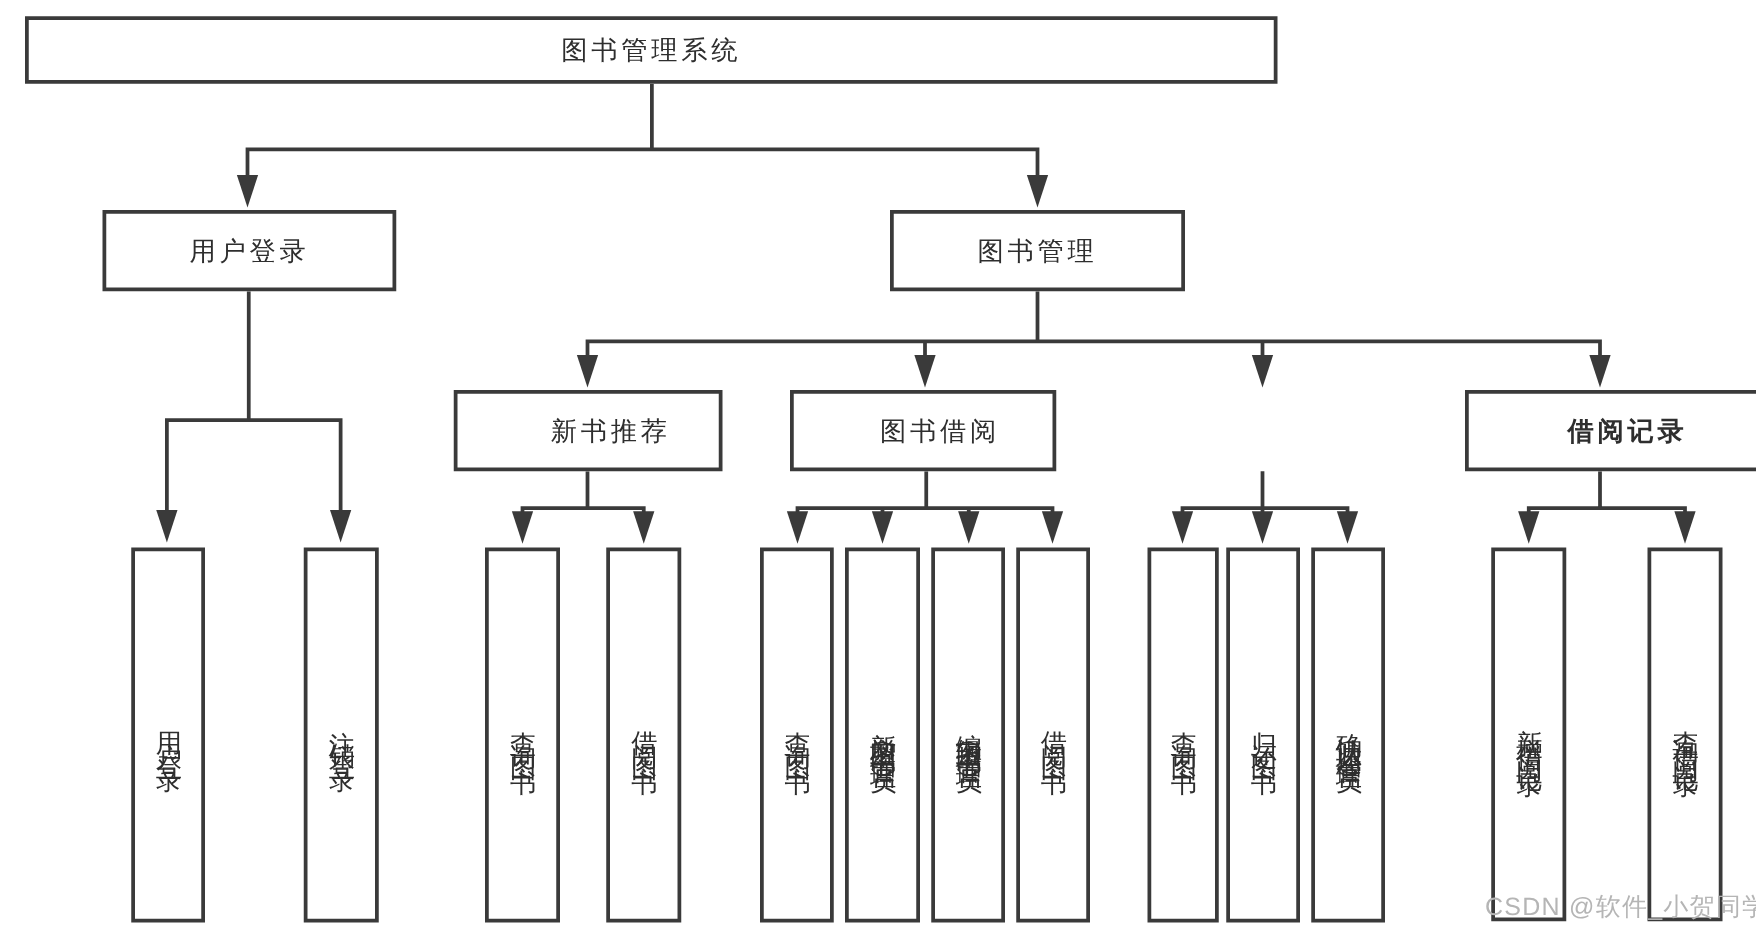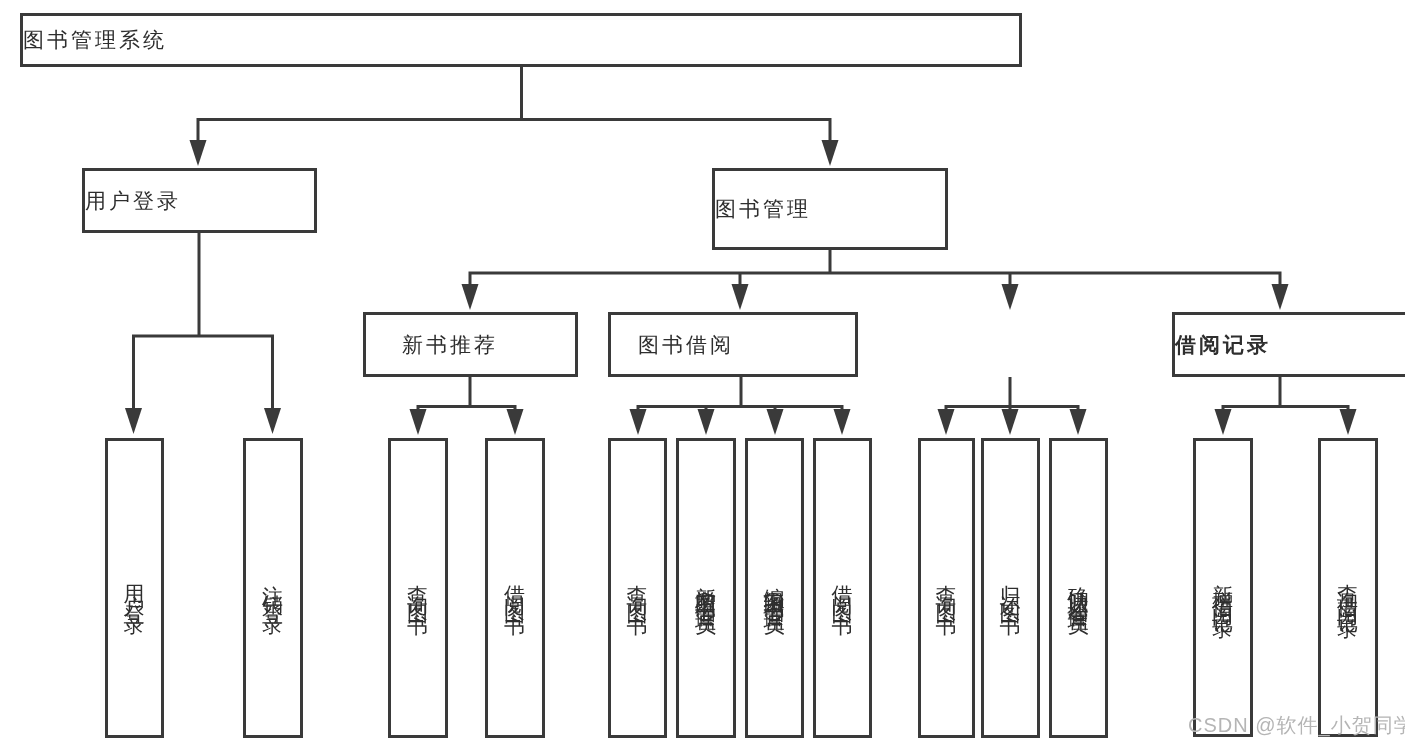--- a/index.html
+++ b/index.html
@@ -16,21 +16,21 @@
     left: 0; top: 0;
     width: 1405px; height: 747px;
   }
   .node {
     position: absolute;
     box-sizing: border-box;
     border: 3px solid #3a3a3a;
     background: #ffffff;
     display: flex;
     align-items: center;
-    justify-content: flex-start;
+    justify-content: center;
     color: #2e2e2e;
     font-size: 21px;
     letter-spacing: 3px;
     white-space: nowrap;
   }
   .vnode {
     position: absolute;
     box-sizing: border-box;
     border: 3px solid #3a3a3a;
     background: #ffffff;
@@ -110,28 +110,28 @@
     </g>
   </svg>
 
   <div class="node" style="left:20px; top:13px; width:1002px; height:54px;">
     <span>图书管理系统</span>
   </div>
 
   <div class="node" style="left:82px; top:168px; width:235px; height:65px;">
     <span>用户登录</span>
   </div>
-  <div class="node" style="left:712px; top:168px; width:236px; height:82px;font-family:Liberation Serif, serif;">
+  <div class="node" style="left:712px; top:168px; width:236px; height:65px;font-family:Liberation Serif, serif;">
     <span>图书管理</span>
   </div>
 
   <div class="node" style="left:363px; top:312px; width:215px; height:65px;padding-left:36px;">
     <span>新书推荐</span>
   </div>
-  <div class="node" style="left:608px; top:312px; width:250px; height:65px;padding-left:27px;">
+  <div class="node" style="left:632px; top:312px; width:213px; height:65px;padding-left:27px;">
     <span>图书借阅</span>
   </div>
   <div class="node" style="left:1172px; top:312px; width:260px; height:65px;font-weight:bold;">
     <span>借阅记录</span>
   </div>
 
   <div class="vnode" style="left:105px; top:438px; width:59px; height:300px;">
     <span class="vtext">用户登录</span>
   </div>
   <div class="vnode" style="left:243px; top:438px; width:60px; height:300px;">

